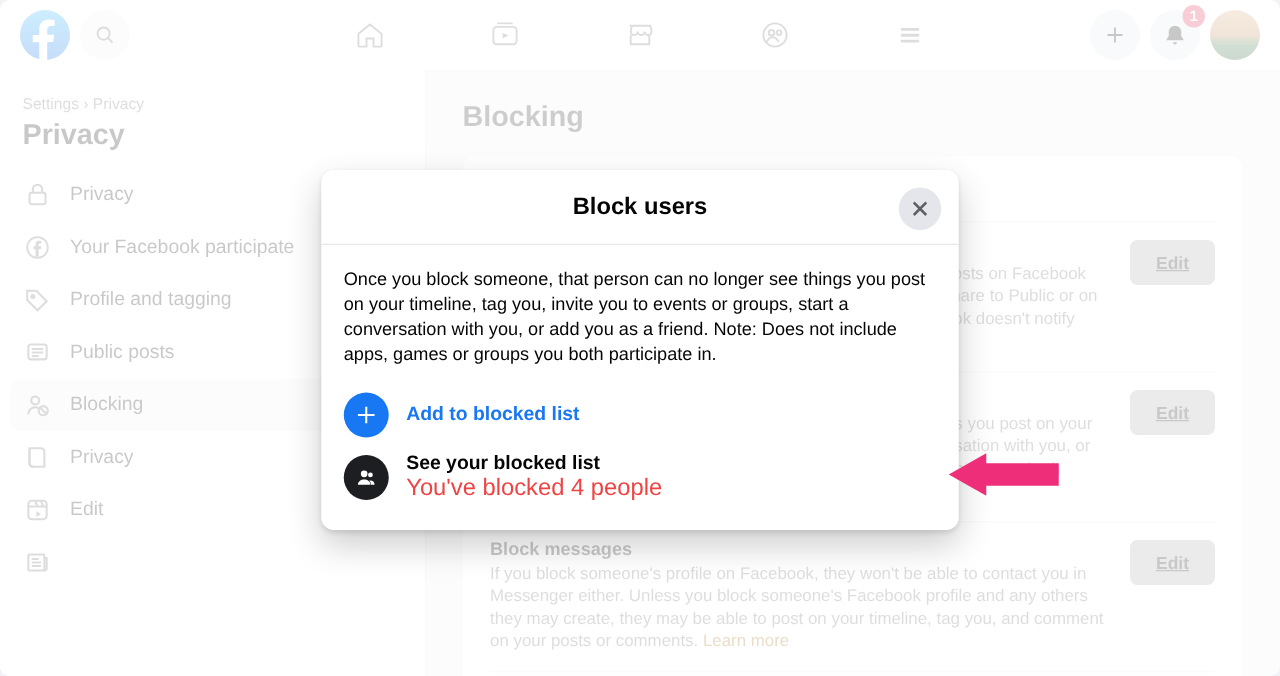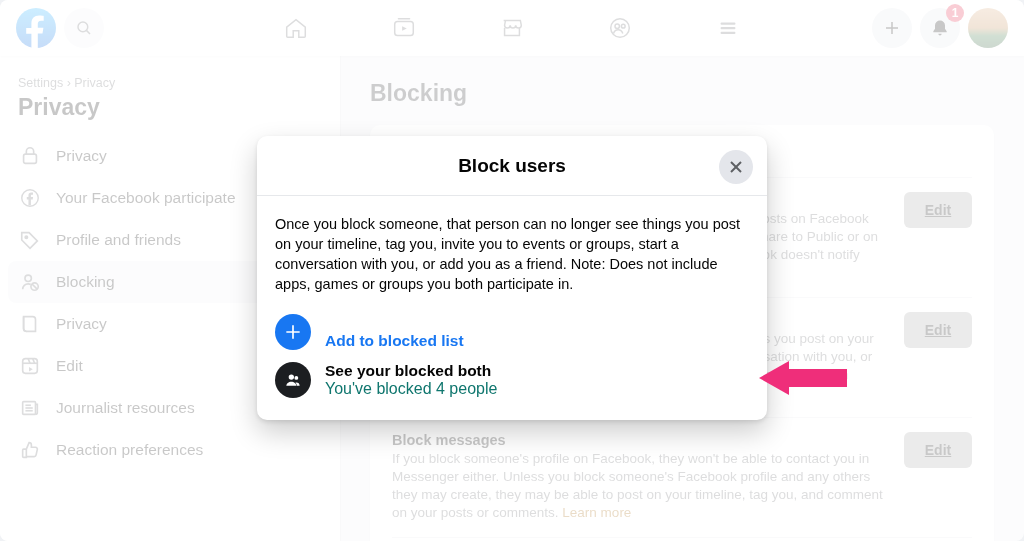--- a/index.html
+++ b/index.html
@@ -42,27 +42,27 @@
   .edit-btn { width: 68px; height: 36px; background: #a3a3a3; border-radius: 6px; font-weight: 600; font-size: 14px; color: #050505; display: flex; align-items: center; justify-content: center; flex-shrink: 0; align-self: flex-start; text-decoration: underline; }
 
   
   .overlay { position: absolute; inset: 0; background: rgba(255,255,255,0.78); display: flex; align-items: flex-start; justify-content: center; }
   .modal { width: 510px; background: #ffffff; border-radius: 10px; box-shadow: 0 12px 28px rgba(0,0,0,0.2), 0 2px 4px rgba(0,0,0,0.1); margin-top: 136px; position: relative; }
   .modal-head { height: 60px; border-bottom: 1px solid #e6e8eb; display: flex; align-items: center; justify-content: center; position: relative; }
   .modal-head h2 { font-size: 19px; font-weight: 700; color: #050505; }
   .close-btn { position: absolute; right: 14px; top: 14px; width: 34px; height: 34px; border-radius: 50%; background: #e4e6eb; display: flex; align-items: center; justify-content: center; color: #5e6064; cursor: pointer; }
   .modal-body { padding: 18px 18px 16px; }
   .modal-desc { font-size: 14.5px; color: #050505; line-height: 1.38; margin-bottom: 14px; }
-  .modal-row { display: flex; align-items: flex-end; gap: 14px; padding: 6px 0; cursor: pointer; position: relative; }
+  .modal-row { display: flex; align-items: center; gap: 14px; padding: 6px 0; cursor: pointer; position: relative; }
   .modal-icon { width: 36px; height: 36px; border-radius: 50%; display: flex; align-items: center; justify-content: center; flex-shrink: 0; }
   .modal-icon.blue { background: #1877f2; color: #fff; }
   .modal-icon.black { background: #1c1e21; color: #fff; }
   .modal-row .row-title { font-size: 15.5px; font-weight: 600; color: #1877f2; }
   .modal-row .row-title.dark { color: #050505; }
-  .modal-row .row-sub { font-size: 16px; color: #0f766e; }
+  .modal-row .row-sub { font-size: 19px; color: #ef4444; }
   .arrow { position: absolute; left: 480px; top: 50%; transform: translateY(-50%); }
   .arrow svg { width: 92px; height: 42px; }
 
   
   body { border-radius: 8px; }
 </style>
 </head>
 <body>
 
 <div class="topnav">
@@ -158,21 +158,32 @@
         </div>
       <span class="label">Your Facebook participate</span>
     </div>
     <div class="side-item">
       <div class="icon-wrap">
           <svg viewBox="0 0 24 24" fill="none" stroke="currentColor" stroke-width="1.8">
             <path d="M3 12V4h8l9 9-8 8-9-9z"></path>
             <circle cx="8" cy="9" r="1.3" fill="currentColor"></circle>
           </svg>
         </div>
-      <span class="label">Profile and friends</span>
+      <span class="label">Profile and tagging</span>
+    </div>
+    <div class="side-item">
+      <div class="icon-wrap">
+          <svg viewBox="0 0 24 24" fill="none" stroke="currentColor" stroke-width="1.8">
+            <rect x="4" y="5" width="16" height="13" rx="2"></rect>
+            <line x1="7" y1="9" x2="17" y2="9"></line>
+            <line x1="7" y1="12" x2="17" y2="12"></line>
+            <line x1="7" y1="15" x2="13" y2="15"></line>
+          </svg>
+        </div>
+      <span class="label">Public posts</span>
     </div>
     <div class="side-item active">
       <div class="icon-wrap">
           <svg viewBox="0 0 24 24" fill="none" stroke="currentColor" stroke-width="1.8">
             <circle cx="10" cy="8" r="3.5"></circle>
             <path d="M4 20c0-3.3 2.7-6 6-6 1 0 2 .2 2.8.7"></path>
             <circle cx="17" cy="17" r="4"></circle>
             <line x1="14.2" y1="14.2" x2="19.8" y2="19.8"></line>
           </svg>
         </div>
@@ -202,29 +213,20 @@
     <div class="side-item">
       <div class="icon-wrap">
           <svg viewBox="0 0 24 24" fill="none" stroke="currentColor" stroke-width="1.8">
             <rect x="4" y="5" width="14" height="14" rx="1"></rect>
             <path d="M18 8h2v9a2 2 0 0 1-2 2"></path>
             <line x1="7" y1="9" x2="13" y2="9"></line>
             <line x1="7" y1="12" x2="15" y2="12"></line>
             <line x1="7" y1="15" x2="15" y2="15"></line>
           </svg>
         </div>
-      <span class="label">Journalist resources</span>
-    </div>
-    <div class="side-item">
-      <div class="icon-wrap">
-          <svg viewBox="0 0 24 24" fill="none" stroke="currentColor" stroke-width="1.8">
-            <path d="M8 11V20H5a1 1 0 0 1-1-1v-7a1 1 0 0 1 1-1h3zm0 0l3-7c1.3 0 2.5 1 2.5 2.5V9H18a2 2 0 0 1 2 2.4l-1.4 6.2a2 2 0 0 1-2 1.6H8"></path>
-          </svg>
-        </div>
-      <span class="label">Reaction preferences</span>
     </div>
   </div>
 
   <div class="main">
     <div class="main-title">Blocking</div>
     <div class="card">
       <div class="section-title">Manage Blocking</div>
 
       <div class="block-row">
         <div class="block-text">
@@ -286,21 +288,21 @@
       <div class="modal-row">
         <div class="modal-icon black">
           <svg viewBox="0 0 24 24" width="20" height="20" fill="currentColor">
               <circle cx="10" cy="8.5" r="3.2"></circle>
               <circle cx="16" cy="9.5" r="2.3"></circle>
               <path d="M4 19c0-3 2.7-5 6-5s6 2 6 5H4z"></path>
               <path d="M16.5 19c0-1.6-.6-3-1.6-4 .3-.1.7-.1 1.1-.1 2.3 0 4 1.4 4 4.1h-3.5z"></path>
             </svg>
         </div>
         <div>
-          <div class="row-title dark">See your blocked both</div>
+          <div class="row-title dark">See your blocked list</div>
           <div class="row-sub">You've blocked 4 people</div>
         </div>
         <div class="arrow">
           <svg viewBox="0 0 92 42">
               <path d="M92 21 H28" stroke="#ef2e7a" stroke-width="18" stroke-linecap="round"></path>
               <path d="M34 4 L4 21 L34 38 Z" fill="#ef2e7a"></path>
             </svg>
         </div>
       </div>
     </div>

